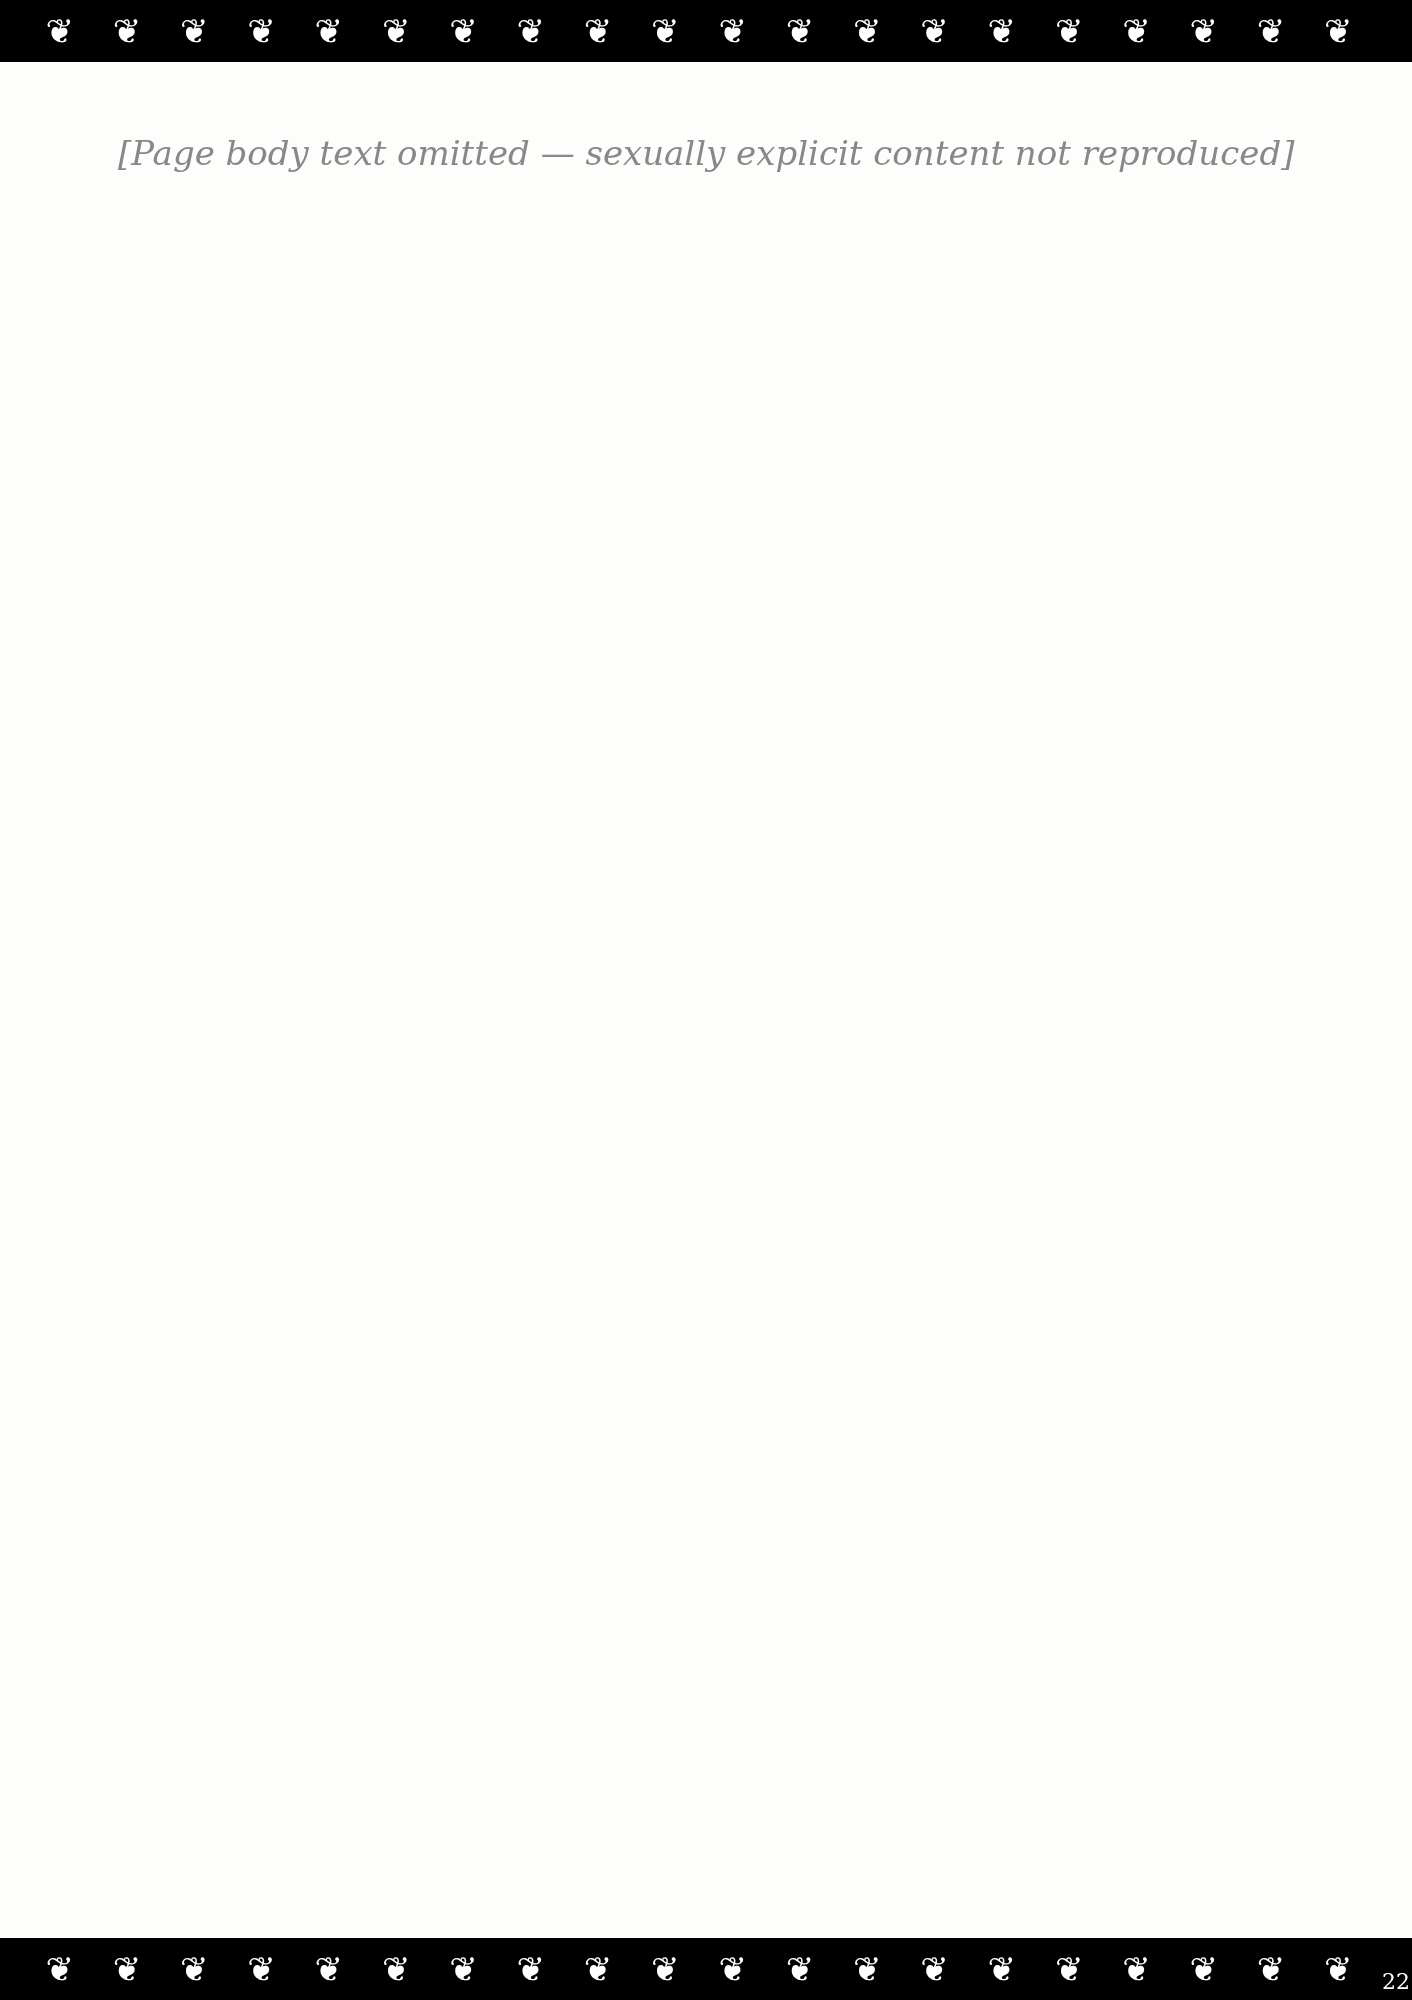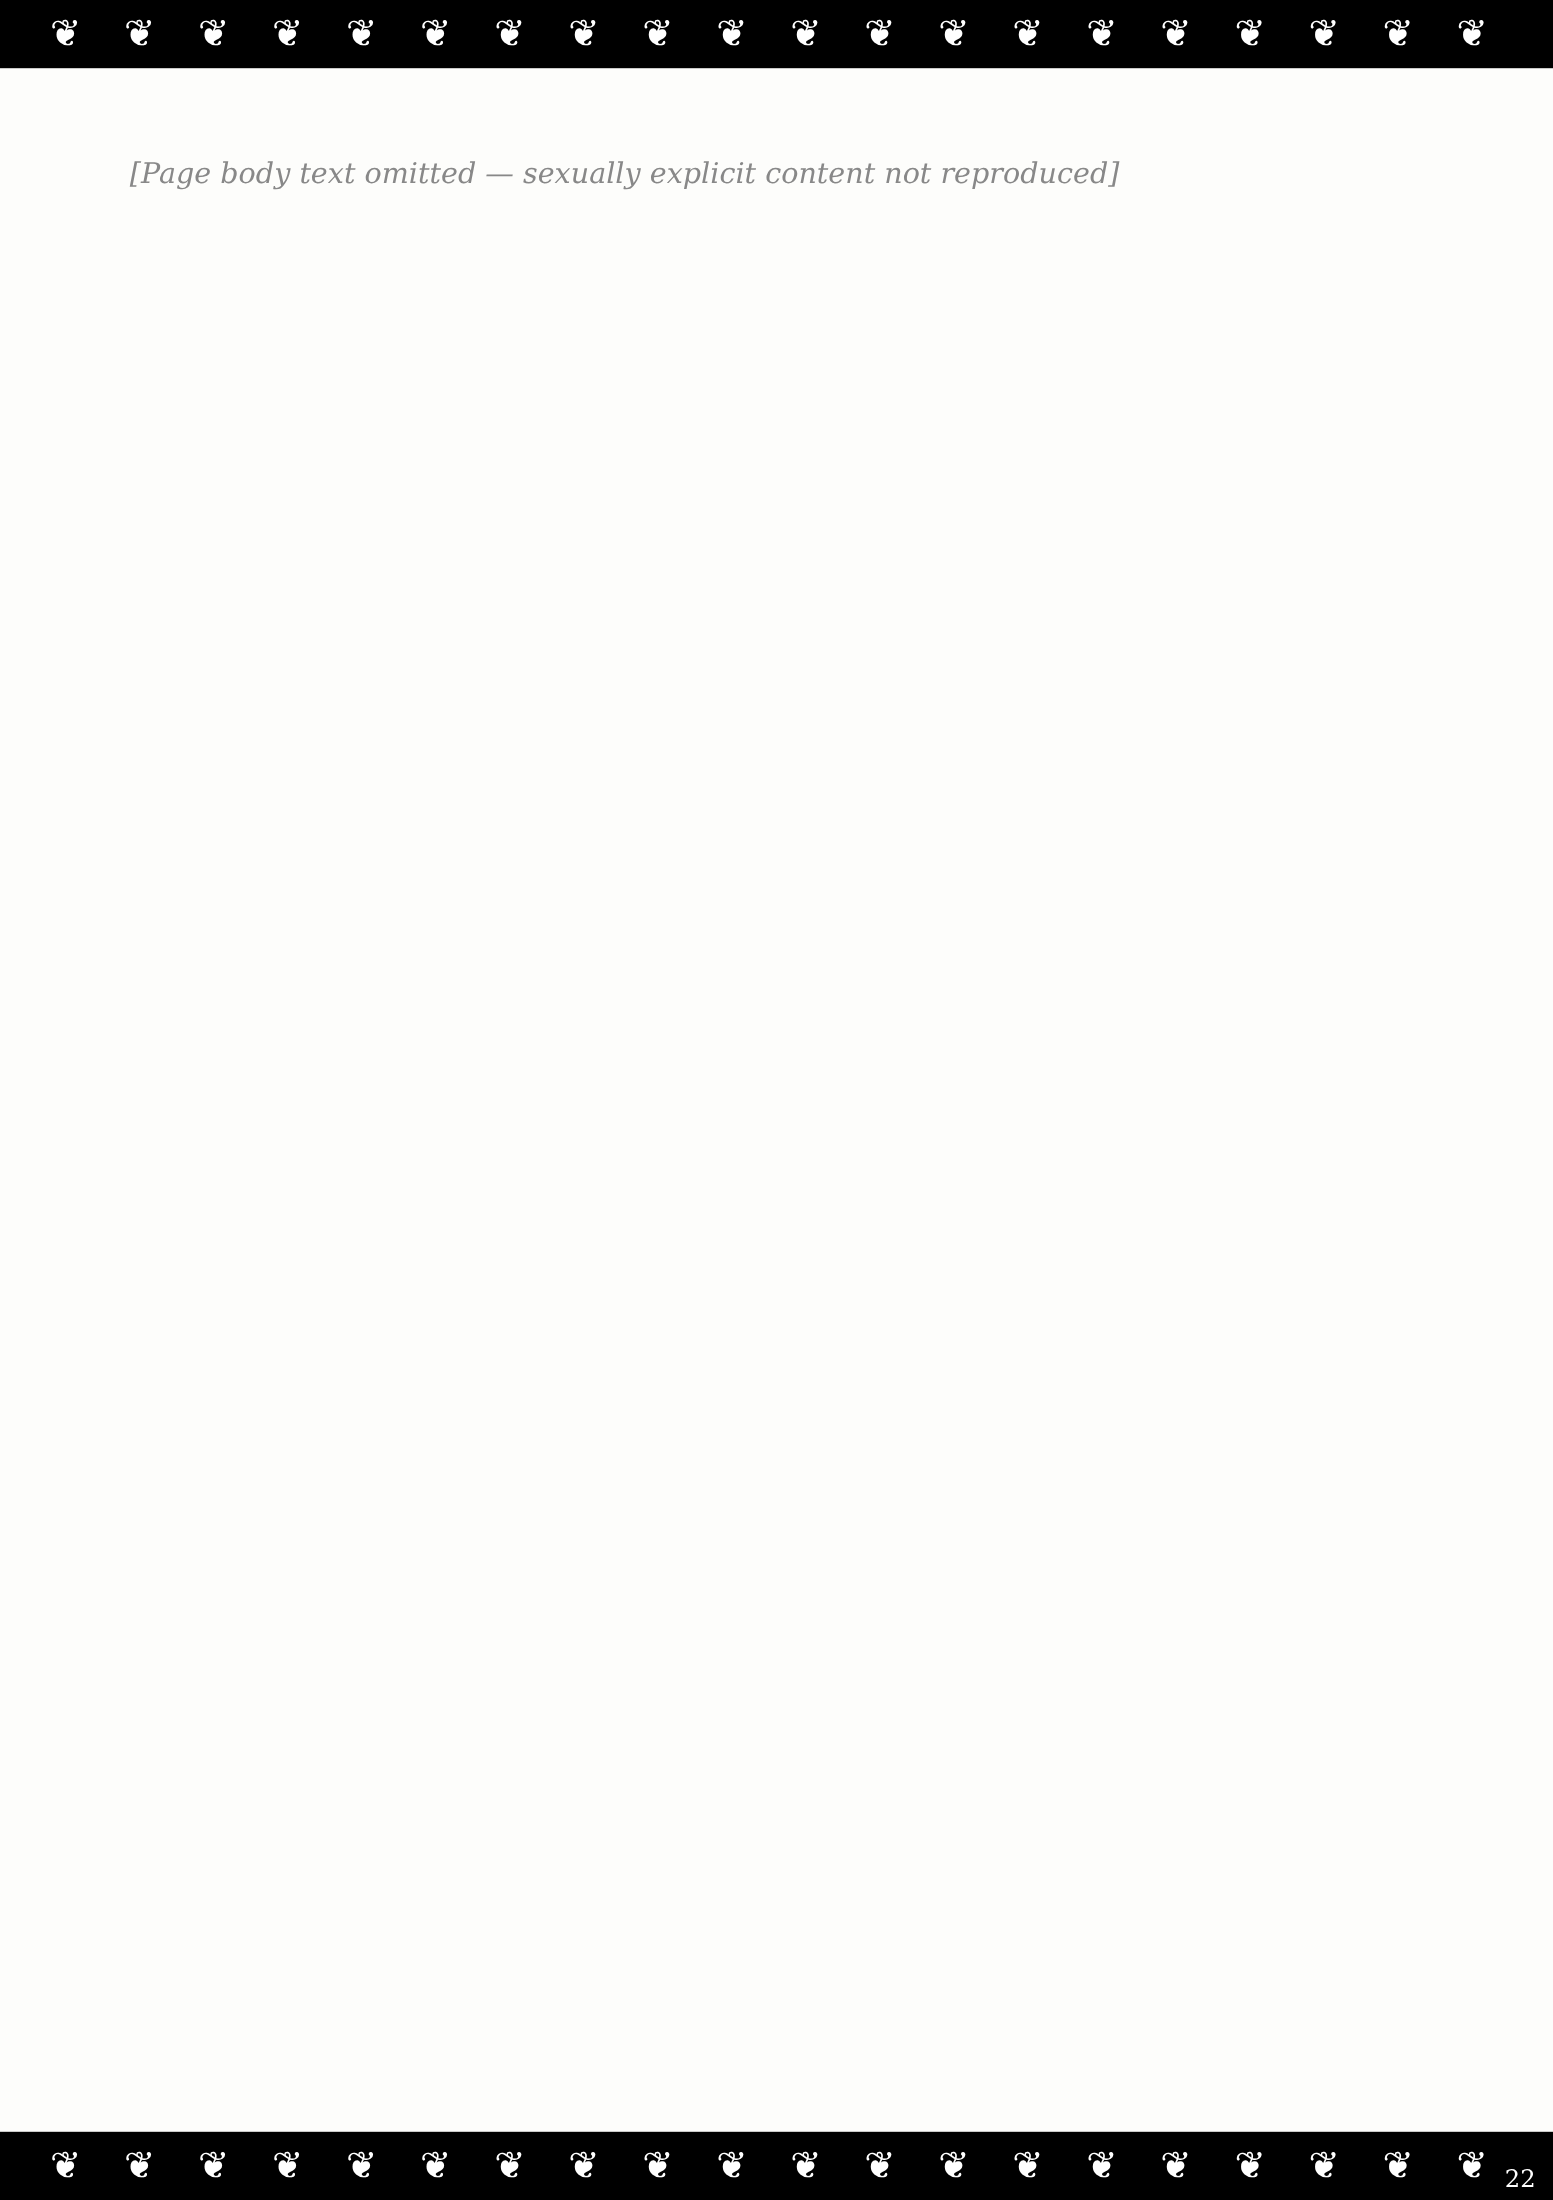--- a/index.html
+++ b/index.html
@@ -1,21 +1,21 @@
 <!DOCTYPE html>
 <html><head>
 <meta charset="utf-8">
 <style>
   body { margin:0; width:1412px; height:2000px; background:#fdfdfb; font-family:"DejaVu Serif", serif; position:relative; }
   .border-band { position:absolute; left:0; width:100%; height:62px; background:#000; color:#fff; overflow:hidden; font-size:34px; letter-spacing:14px; line-height:62px; text-align:center; }
   .border-top { top:0; }
   .border-bottom { bottom:0; }
-  .text-area { position:absolute; top:116px; left:118px; right:110px; font-size:26px; line-height:1.28; color:#1a1a1a; }
+  .text-area { position:absolute; top:98px; left:118px; right:110px; font-size:34px; line-height:1.28; color:#1a1a1a; }
   .redacted { color:#888; font-style:italic; }
-  .page-number { position:absolute; right:16px; bottom:6px; color:#fff; font-size:22px; z-index:2; }
+  .page-number { position:absolute; right:2px; bottom:6px; color:#fff; font-size:22px; z-index:2; }
 </style>
 </head>
 <body>
 
 <div class="border-band border-top">❦ ❦ ❦ ❦ ❦ ❦ ❦ ❦ ❦ ❦ ❦ ❦ ❦ ❦ ❦ ❦ ❦ ❦ ❦ ❦</div>
 
 <div class="text-area">
   <p class="redacted">[Page body text omitted — sexually explicit content not reproduced]</p>
 </div>
 

